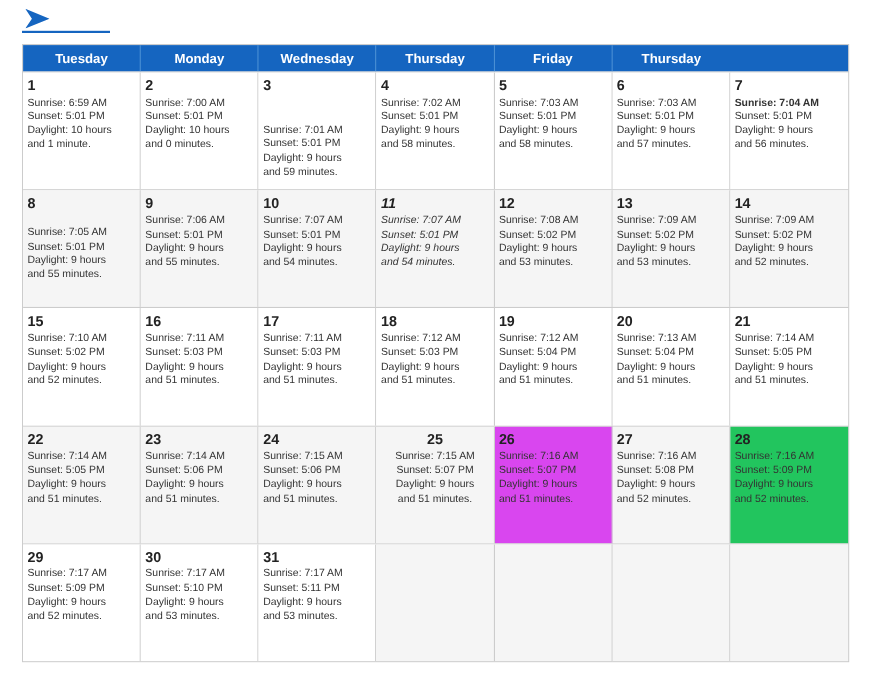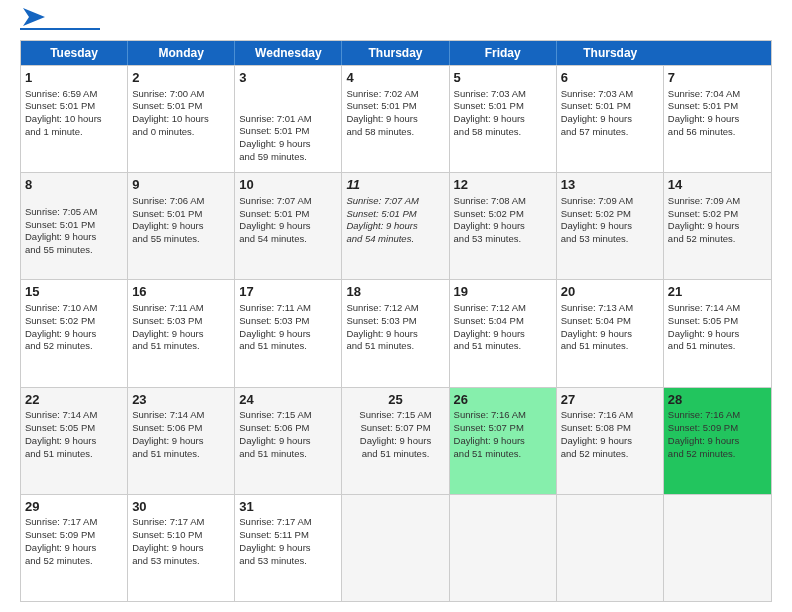--- a/index.html
+++ b/index.html
@@ -171,21 +171,21 @@
           </div>
           <div class="cal-cell">
             <span class="day-num">6</span>
             <span style="display: block;">Sunrise: 7:03 AM</span>
             <span style="display: block;">Sunset: 5:01 PM</span>
             <span style="display: block;">Daylight: 9 hours</span>
             <span style="display: block;">and 57 minutes.</span>
           </div>
           <div class="cal-cell">
             <span class="day-num">7</span>
-            <span style="display: block;">Sunrise: 7:04 AM</span>
+            <span style="display: block; font-weight: bold;">Sunrise: 7:04 AM</span>
             <span style="display: block;">Sunset: 5:01 PM</span>
             <span style="display: block;">Daylight: 9 hours</span>
             <span style="display: block;">and 56 minutes.</span>
           </div>
         </div>
         <div class="cal-week">
           <div class="cal-cell shaded" style="background: rgb(245, 245, 245);">
             <span class="day-num">8</span>
             <span style="display: block; margin-top: 12px;">Sunrise: 7:05 AM</span>
             <span style="display: block;">Sunset: 5:01 PM</span>
@@ -308,21 +308,21 @@
             <span style="display: block;">Daylight: 9 hours</span>
             <span style="display: block;">and 51 minutes.</span>
           </div>
           <div class="cal-cell shaded" style="background: rgb(245, 245, 245); text-align: center;">
             <span class="day-num">25</span>
             <span style="display: block;">Sunrise: 7:15 AM</span>
             <span style="display: block;">Sunset: 5:07 PM</span>
             <span style="display: block;">Daylight: 9 hours</span>
             <span style="display: block;">and 51 minutes.</span>
           </div>
-          <div class="cal-cell shaded" style="background: #86efac;">
+          <div class="cal-cell shaded" style="background: #d946ef;">
             <span class="day-num">26</span>
             <span style="display: block;">Sunrise: 7:16 AM</span>
             <span style="display: block;">Sunset: 5:07 PM</span>
             <span style="display: block;">Daylight: 9 hours</span>
             <span style="display: block;">and 51 minutes.</span>
           </div>
           <div class="cal-cell shaded" style="background: rgb(245, 245, 245);">
             <span class="day-num">27</span>
             <span style="display: block;">Sunrise: 7:16 AM</span>
             <span style="display: block;">Sunset: 5:08 PM</span>

